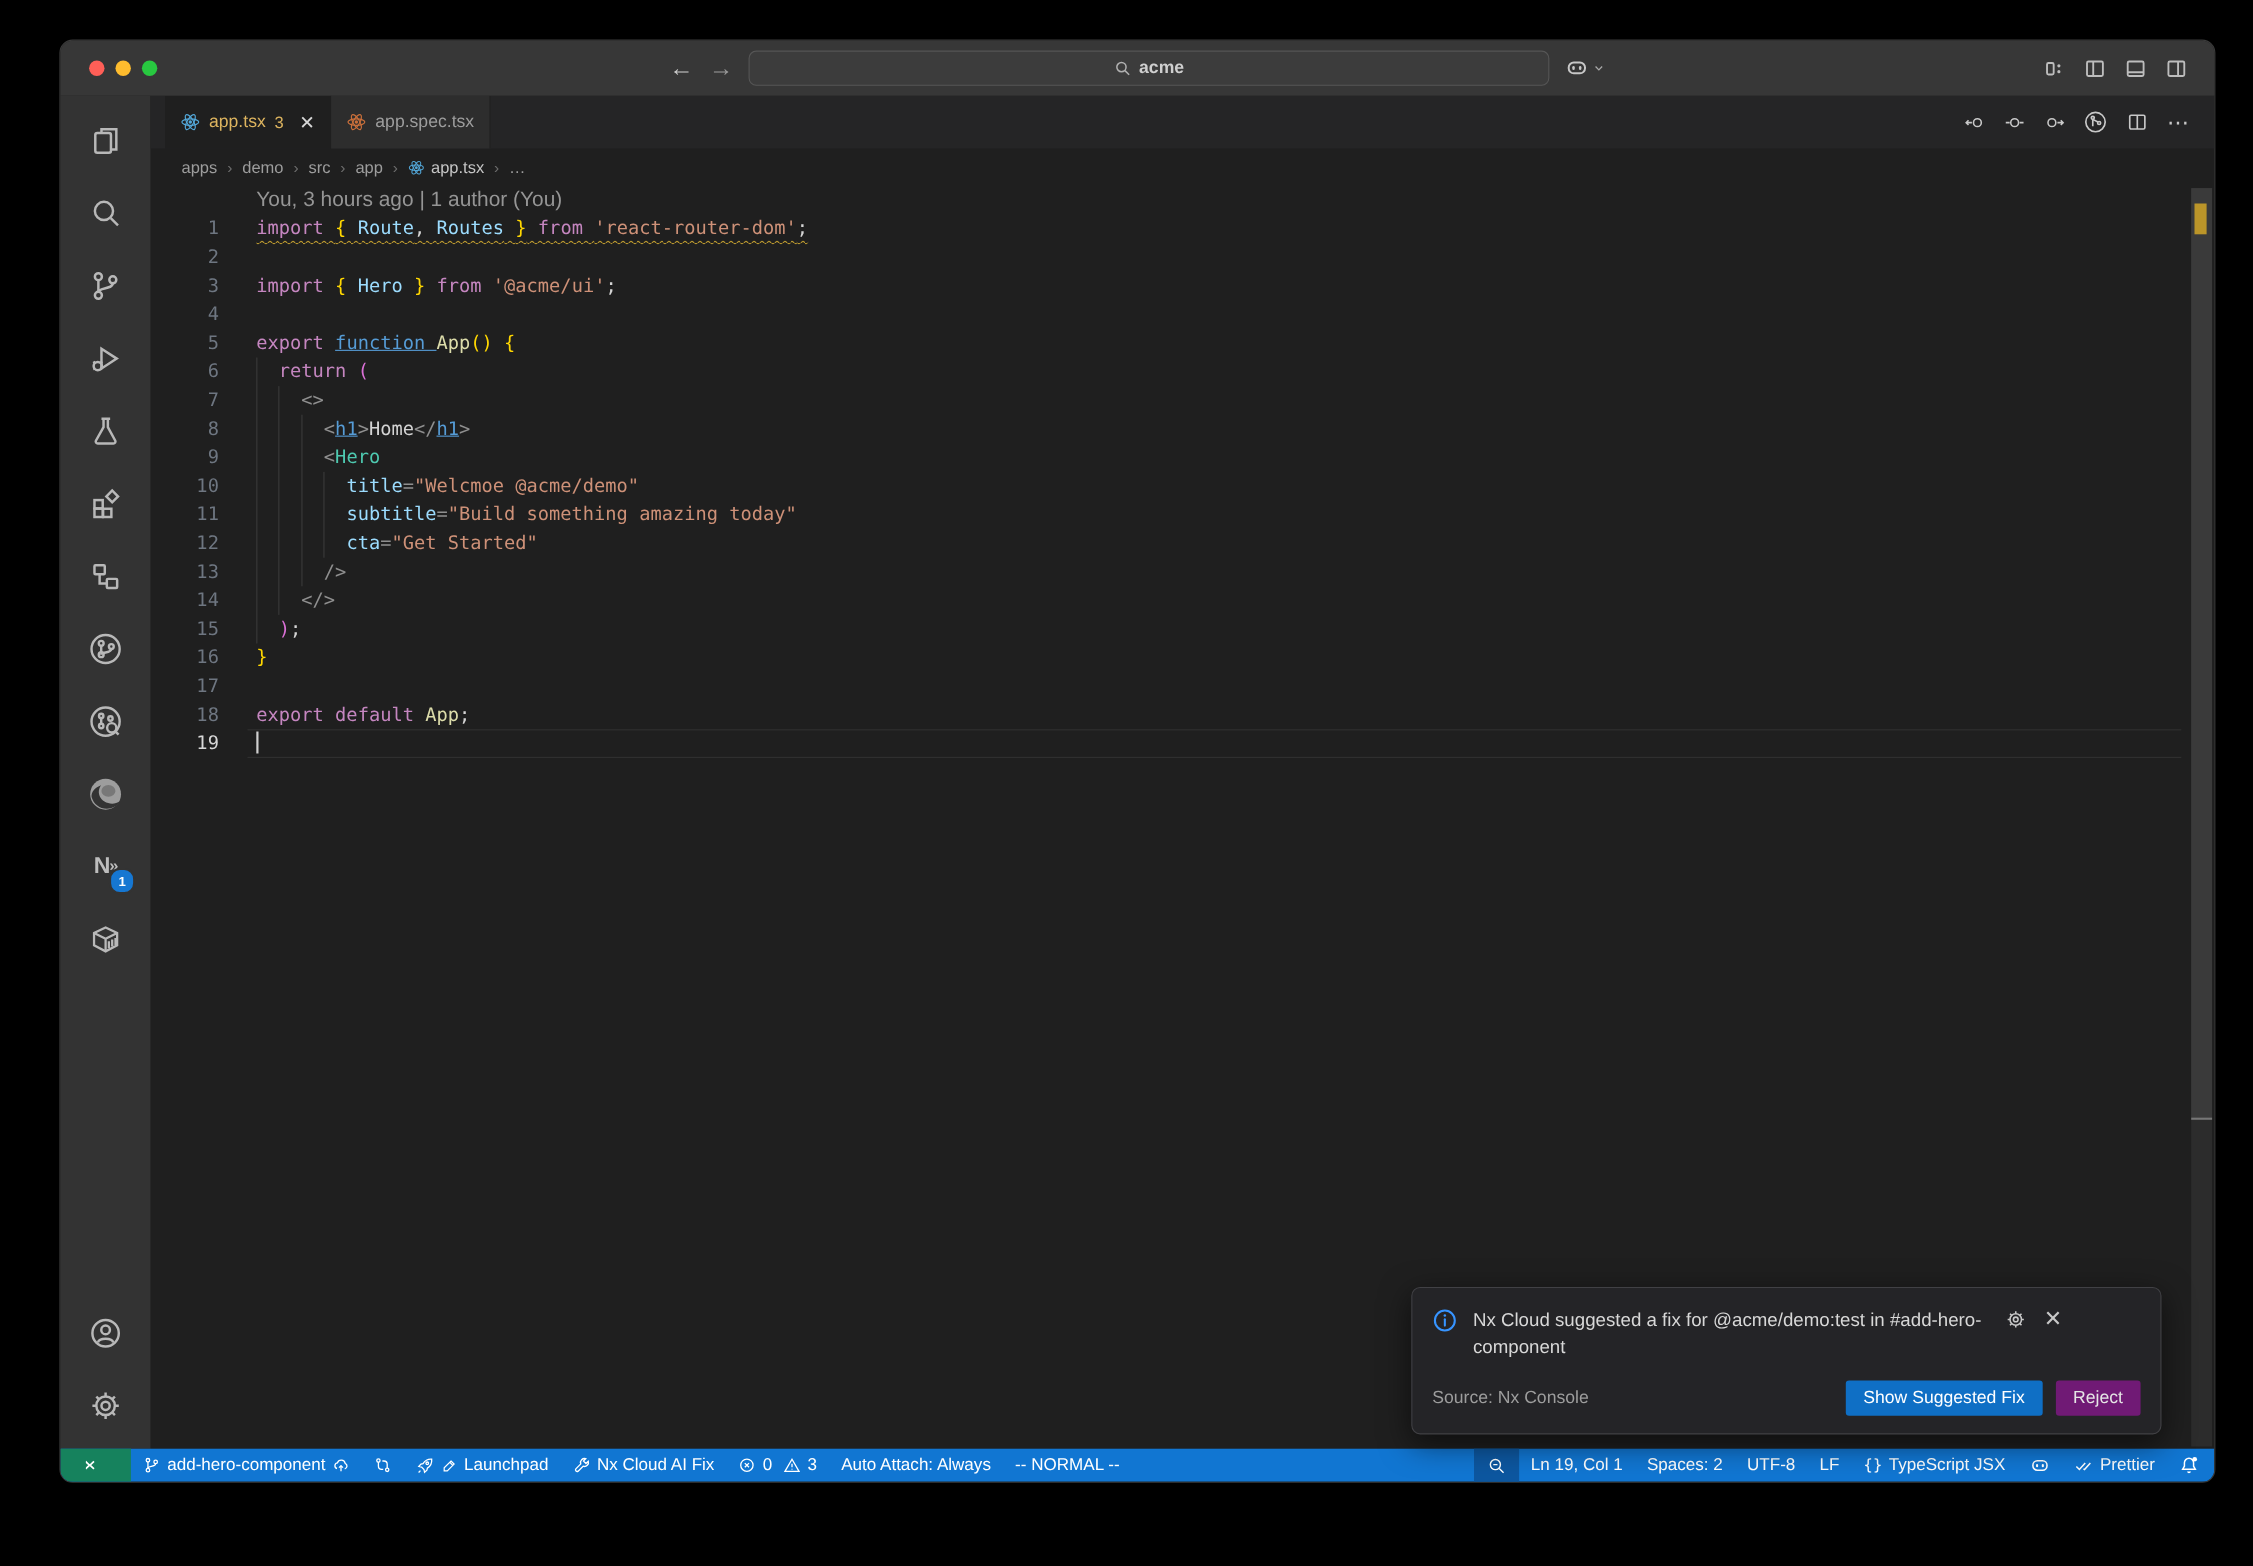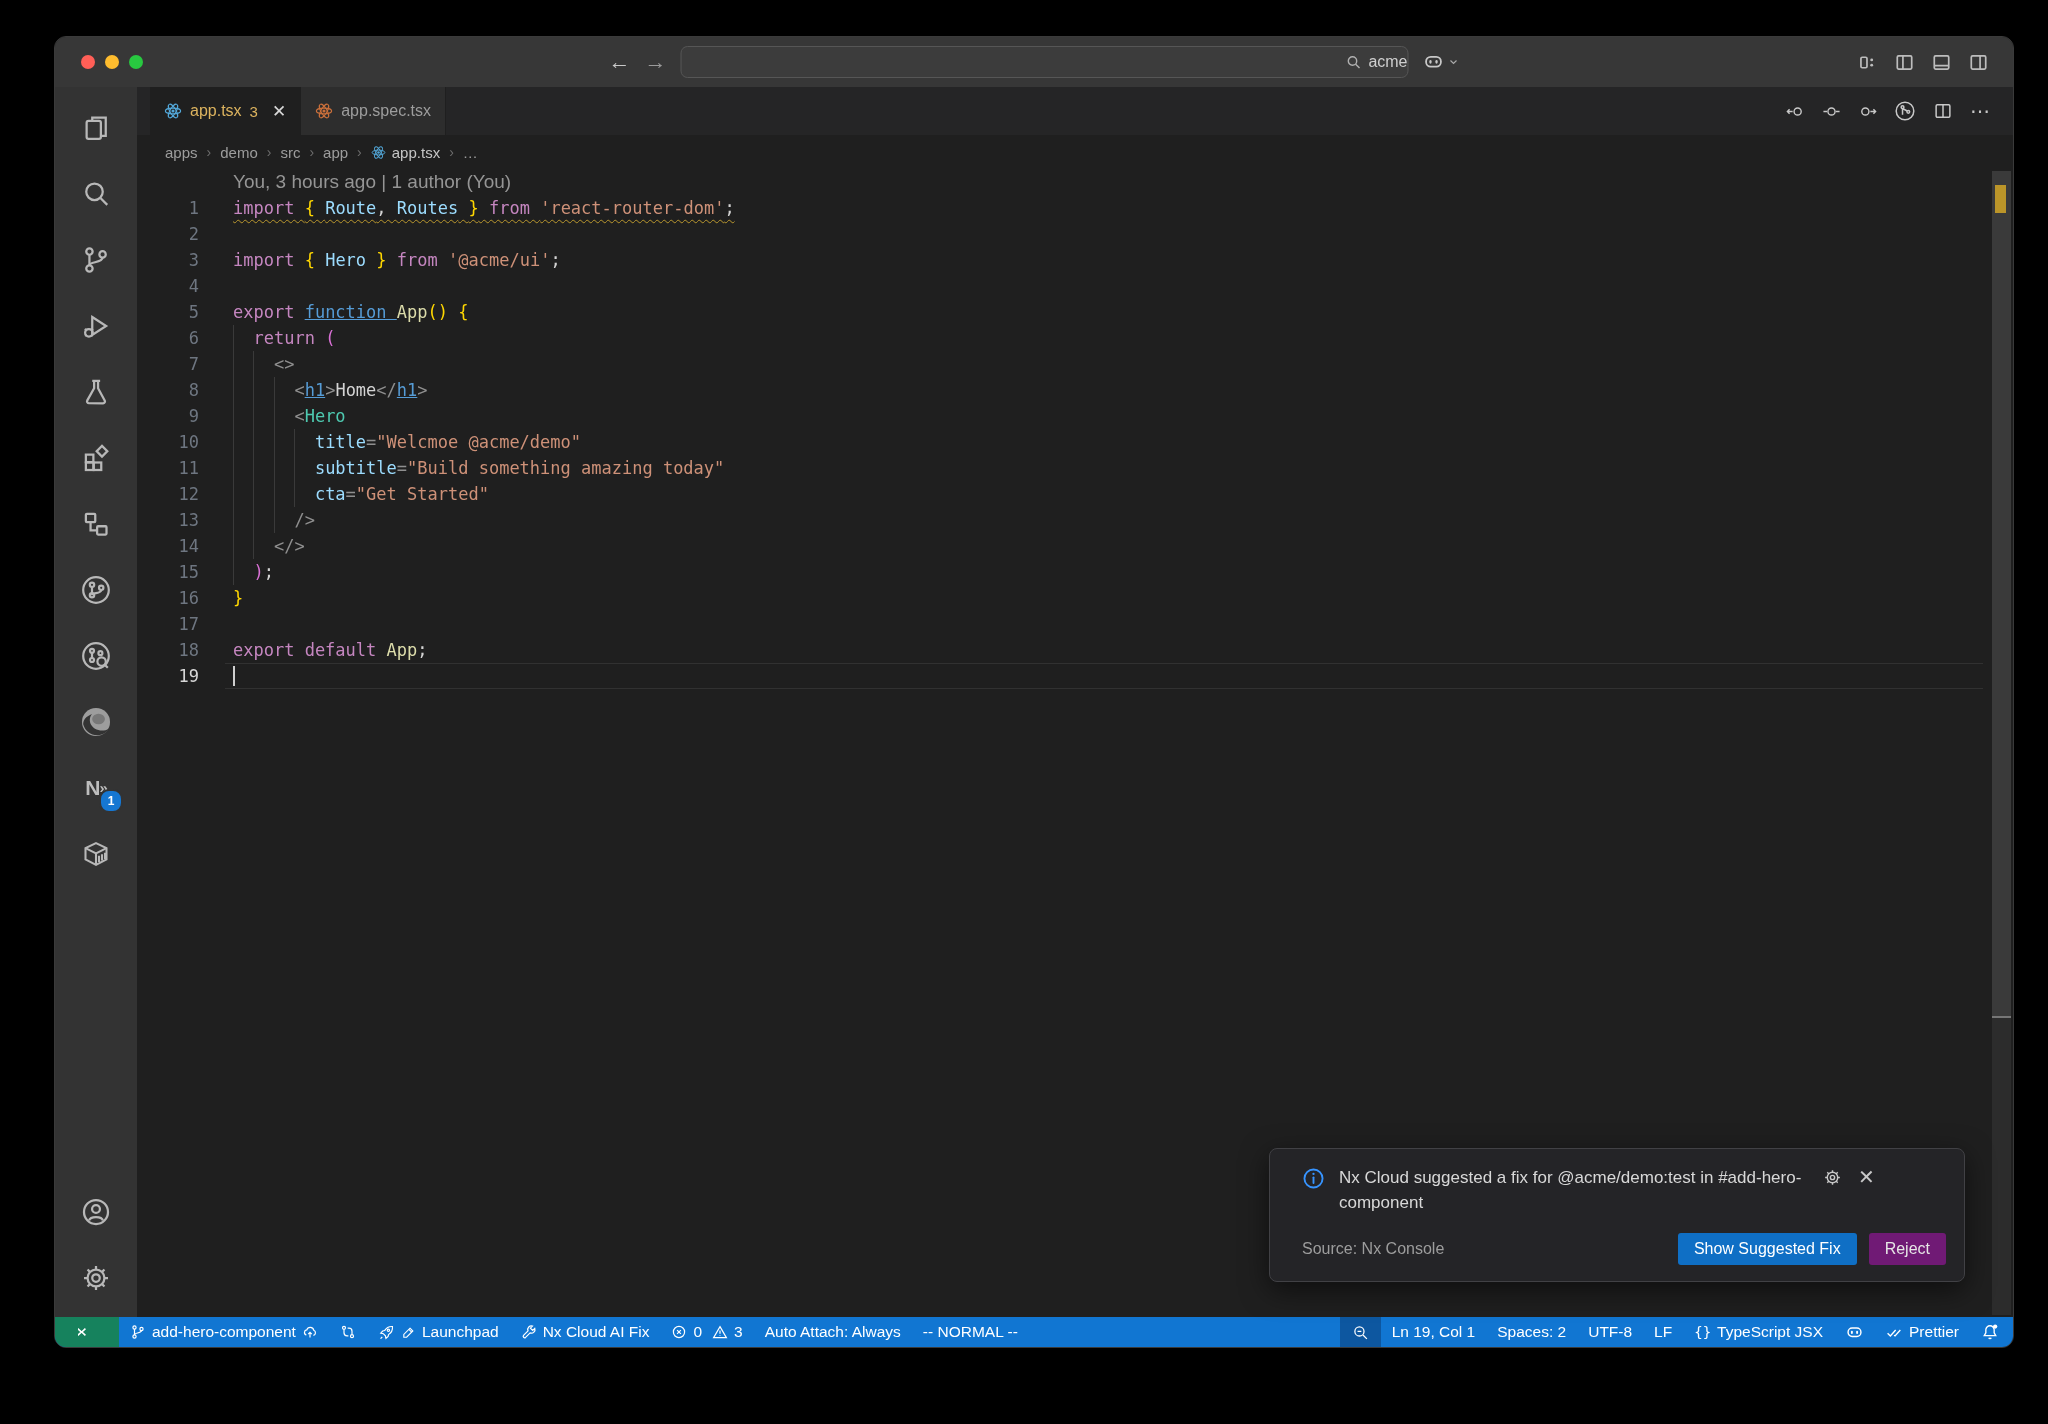--- a/index.html
+++ b/index.html
@@ -8,21 +8,21 @@
     border-radius:12px;overflow:hidden;border:1px solid #3a3a3a;box-shadow:0 18px 60px rgba(0,0,0,.7);
     display:flex;flex-direction:column;}
   
   .titlebar{height:50px;background:#373737;flex:0 0 auto;position:relative;display:flex;align-items:center;}
   .lights{display:flex;gap:10px;margin-left:26px;}
   .light{width:14px;height:14px;border-radius:50%;}
   .tb-center{position:absolute;left:50%;top:0;height:100%;transform:translateX(-50%);display:flex;align-items:center;gap:14px;}
   .navarrow{font-size:22px;line-height:1;color:#c9c9c9;cursor:default;}
   .navarrow.fwd{color:#9a9a9a;}
   .cmdcenter{width:726px;height:30px;background:#3c3c3c;border:1px solid #565656;border-radius:7px;
-    display:flex;align-items:center;justify-content:flex-end;gap:7px;color:#cfcfcf;font-size:16px;}
+    display:flex;align-items:center;justify-content:center;gap:7px;color:#cfcfcf;font-size:16px;font-weight:bold;}
   .copilot-box{display:flex;align-items:center;gap:3px;color:#c8c8c8;}
   .tb-right{position:absolute;right:24px;top:0;height:100%;display:flex;align-items:center;gap:16px;}
   .wicon{display:flex;align-items:center;}
   
   .main{flex:1;display:flex;min-height:0;}
   .activitybar{width:82px;background:#333333;display:flex;flex-direction:column;align-items:center;padding:8px 0 6px;}
   .ab-item{height:66px;width:82px;display:flex;align-items:center;justify-content:center;position:relative;}
   .ab-bottom{margin-top:auto;}
   .nx-badge{position:absolute;right:14px;bottom:8px;min-width:20px;height:20px;border-radius:10px;background:#1677d2;
     color:#fff;font-size:12px;font-weight:700;display:flex;align-items:center;justify-content:center;border:2px solid #333;}
@@ -52,22 +52,22 @@
   .tk-k{color:#C586C0;} .tk-b{color:#569CD6;text-decoration:underline;} .tk-v{color:#9CDCFE;} .tk-f{color:#DCDCAA;}
   .tk-t{color:#4EC9B0;} .tk-tag{color:#569CD6;text-decoration:underline;} .tk-s{color:#CE9178;} .tk-c{color:#6A9955;font-style:italic;}
   .tk-w{color:#D4D4D4;} .tk-p{color:#8f8f8f;} .tk-g1{color:#FFD700;} .tk-g2{color:#DA70D6;}
   .squiggle{text-decoration:underline;text-decoration-style:wavy;text-decoration-color:#b8962e;text-decoration-thickness:1.4px;text-underline-offset:5px;text-decoration-skip-ink:none;}
   .iguide{position:absolute;width:1px;background:#3a3a3a;}
   .ruler{position:absolute;top:2px;bottom:2px;right:2px;width:19px;background:#2c2c2c;}
   .ruler-thumb{position:absolute;left:0;right:0;top:0;height:845px;background:#3a3a3a;}
   .ruler-div{position:absolute;left:0;right:0;top:845px;height:2px;background:#767676;}
   .ruler-warn{position:absolute;left:3px;top:14px;width:11px;height:28px;background:#bb9529;}
   
-  .toast{position:absolute;right:48px;bottom:65px;width:644px;background:#24242a;background:#242427;
-    border:1px solid #414145;border-radius:8px;box-shadow:0 8px 28px rgba(0,0,0,.55);padding:16px 18px 16px 32px;z-index:5;}
+  .toast{position:absolute;right:48px;bottom:43px;width:644px;background:#24242a;background:#242427;
+    border:1px solid #414145;border-radius:8px;box-shadow:0 8px 28px rgba(0,0,0,.55);padding:16px 18px 16px 18px;z-index:5;}
   .toast-row1{display:flex;align-items:flex-start;}
   .toast-msg{flex:1;color:#d8d8d8;font-size:17px;line-height:25px;margin:0 14px;max-width:470px;}
   .toast-icons{display:flex;gap:16px;align-items:center;color:#c8c8c8;margin-top:2px;}
   .toast-close{font-size:20px;line-height:1;color:#c8c8c8;}
   .toast-row2{display:flex;align-items:center;margin-top:18px;}
   .toast-src{color:#9d9d9d;font-size:16px;}
   .toast-btns{margin-left:auto;display:flex;gap:12px;}
   .btn{font-size:16px;padding:7px 16px;border-radius:3px;border:none;font-family:inherit;cursor:default;}
   .btn-primary{background:#0f6fc5;color:#fff;}
   .btn-secondary{background:#701a75;color:#e6e6e6;}

